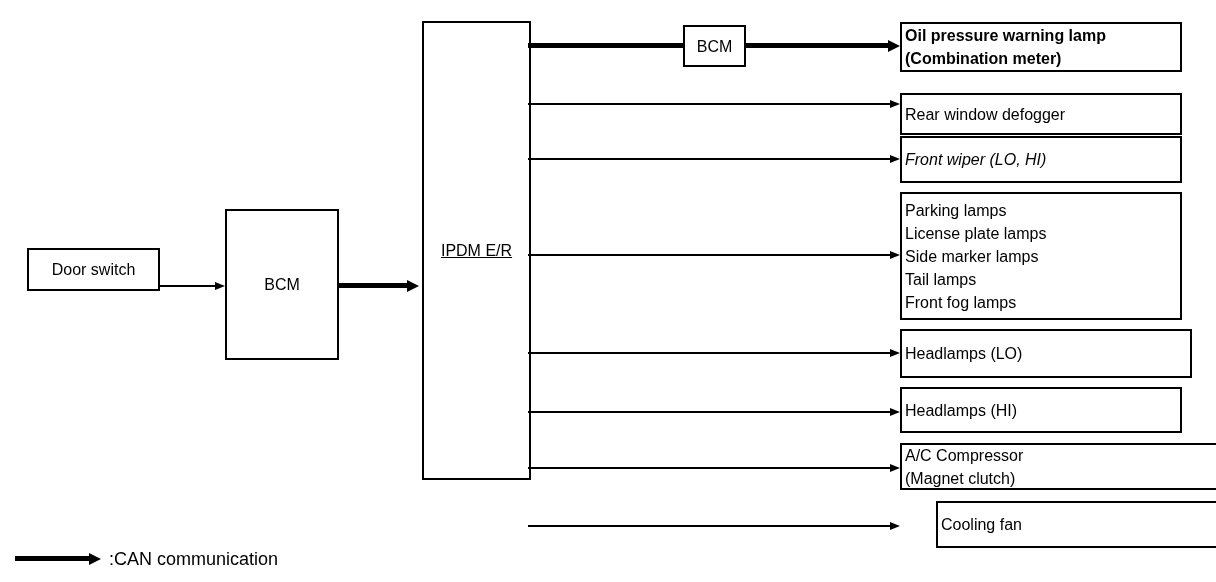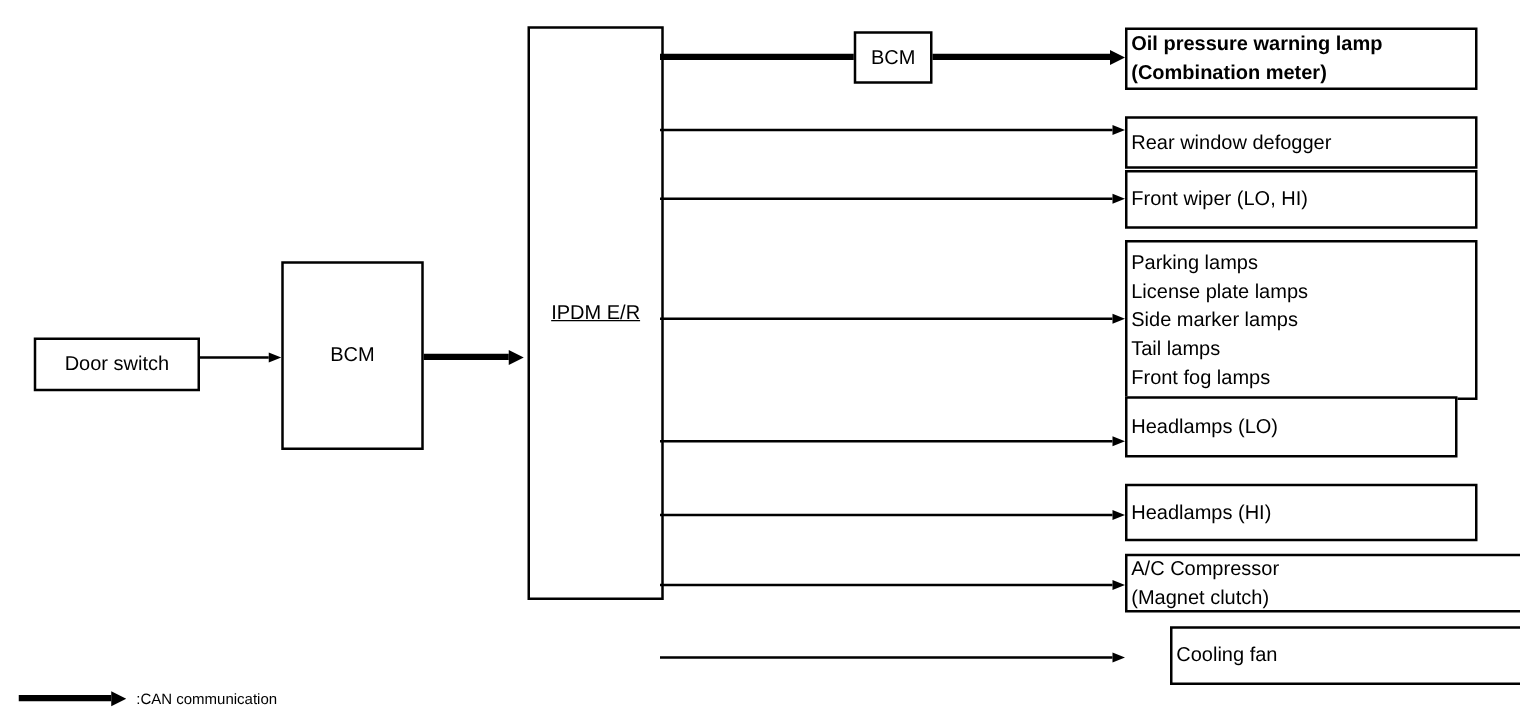--- a/index.html
+++ b/index.html
@@ -42,30 +42,30 @@
     border-bottom: 4px solid transparent;
     border-left: 10px solid #000000;
   }
   .arrow.thick.head::after {
     border-top-width: 6px;
     border-bottom-width: 6px;
     border-left-width: 12px;
   }
   .legend-label {
     position: absolute;
-    font-size: 12px;
+    font-size: 18px;
     line-height: 20px;
   }
 </style>
 </head>
 <body>
 
 <div class="canvas">
 
-  <div class="box center" style="left:27px; top:270px; width:133px; height:43px;">
+  <div class="box center" style="left:27px; top:248px; width:133px; height:43px;">
     <span class="lbl">Door switch</span>
   </div>
 
   <div class="box center" style="left:225px; top:209px; width:114px; height:151px;">
     <span class="lbl">BCM</span>
   </div>
 
   <div class="box center" style="left:422px; top:21px; width:109px; height:459px;text-decoration:underline;">
     <span class="lbl">IPDM E/R</span>
   </div>
@@ -76,33 +76,33 @@
 
   <div class="box left" style="left:900px; top:22px; width:282px; height:50px;font-weight:bold;">
     <span class="lbl">Oil pressure warning lamp
 (Combination meter)</span>
   </div>
 
   <div class="box left" style="left:900px; top:93px; width:282px; height:42px;">
     <span class="lbl">Rear window defogger</span>
   </div>
 
-  <div class="box left" style="left:900px; top:136px; width:282px; height:47px;">
+  <div class="box left" style="left:900px; top:136px; width:282px; height:47px;font-style:italic;">
     <span class="lbl">Front wiper (LO, HI)</span>
   </div>
 
   <div class="box left" style="left:900px; top:192px; width:282px; height:128px;">
     <span class="lbl">Parking lamps
 License plate lamps
 Side marker lamps
 Tail lamps
 Front fog lamps</span>
   </div>
 
-  <div class="box left" style="left:900px; top:317px; width:266px; height:49px;align-items:center;">
+  <div class="box left" style="left:900px; top:329px; width:292px; height:49px;align-items:center;">
     <span class="lbl">Headlamps (LO)</span>
   </div>
 
   <div class="box left" style="left:900px; top:387px; width:282px; height:46px;">
     <span class="lbl">Headlamps (HI)</span>
   </div>
 
   <div class="box left" style="left:900px; top:443px; width:336px; height:47px;">
     <span class="lbl">A/C Compressor
 (Magnet clutch)</span>

